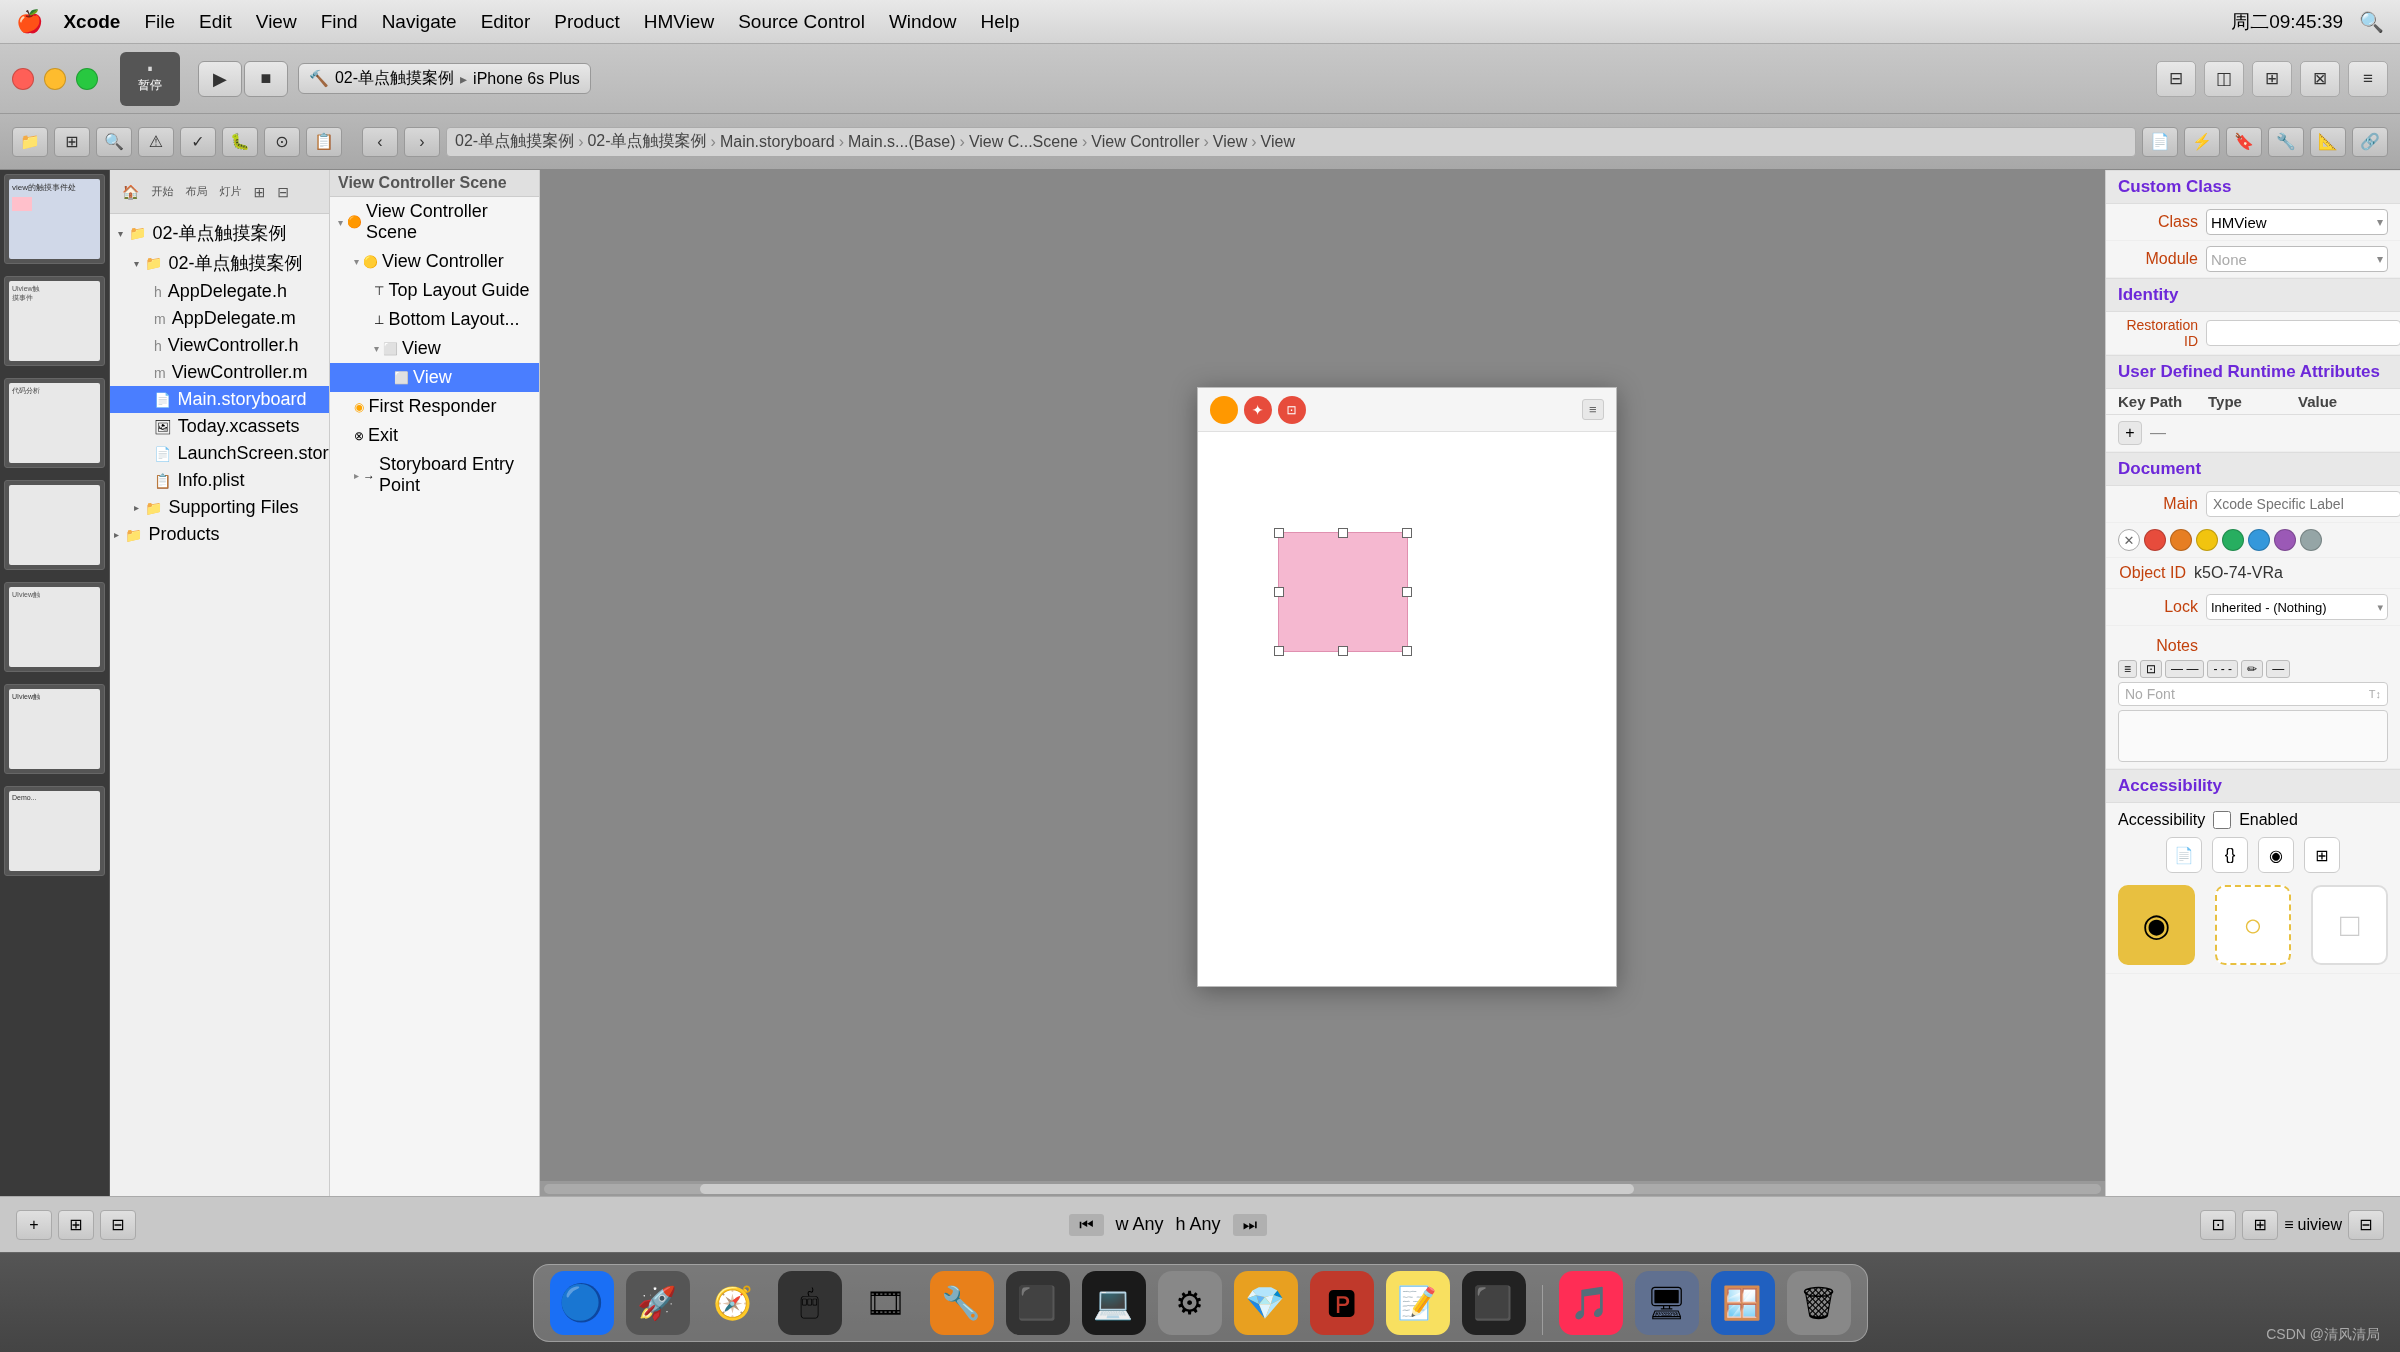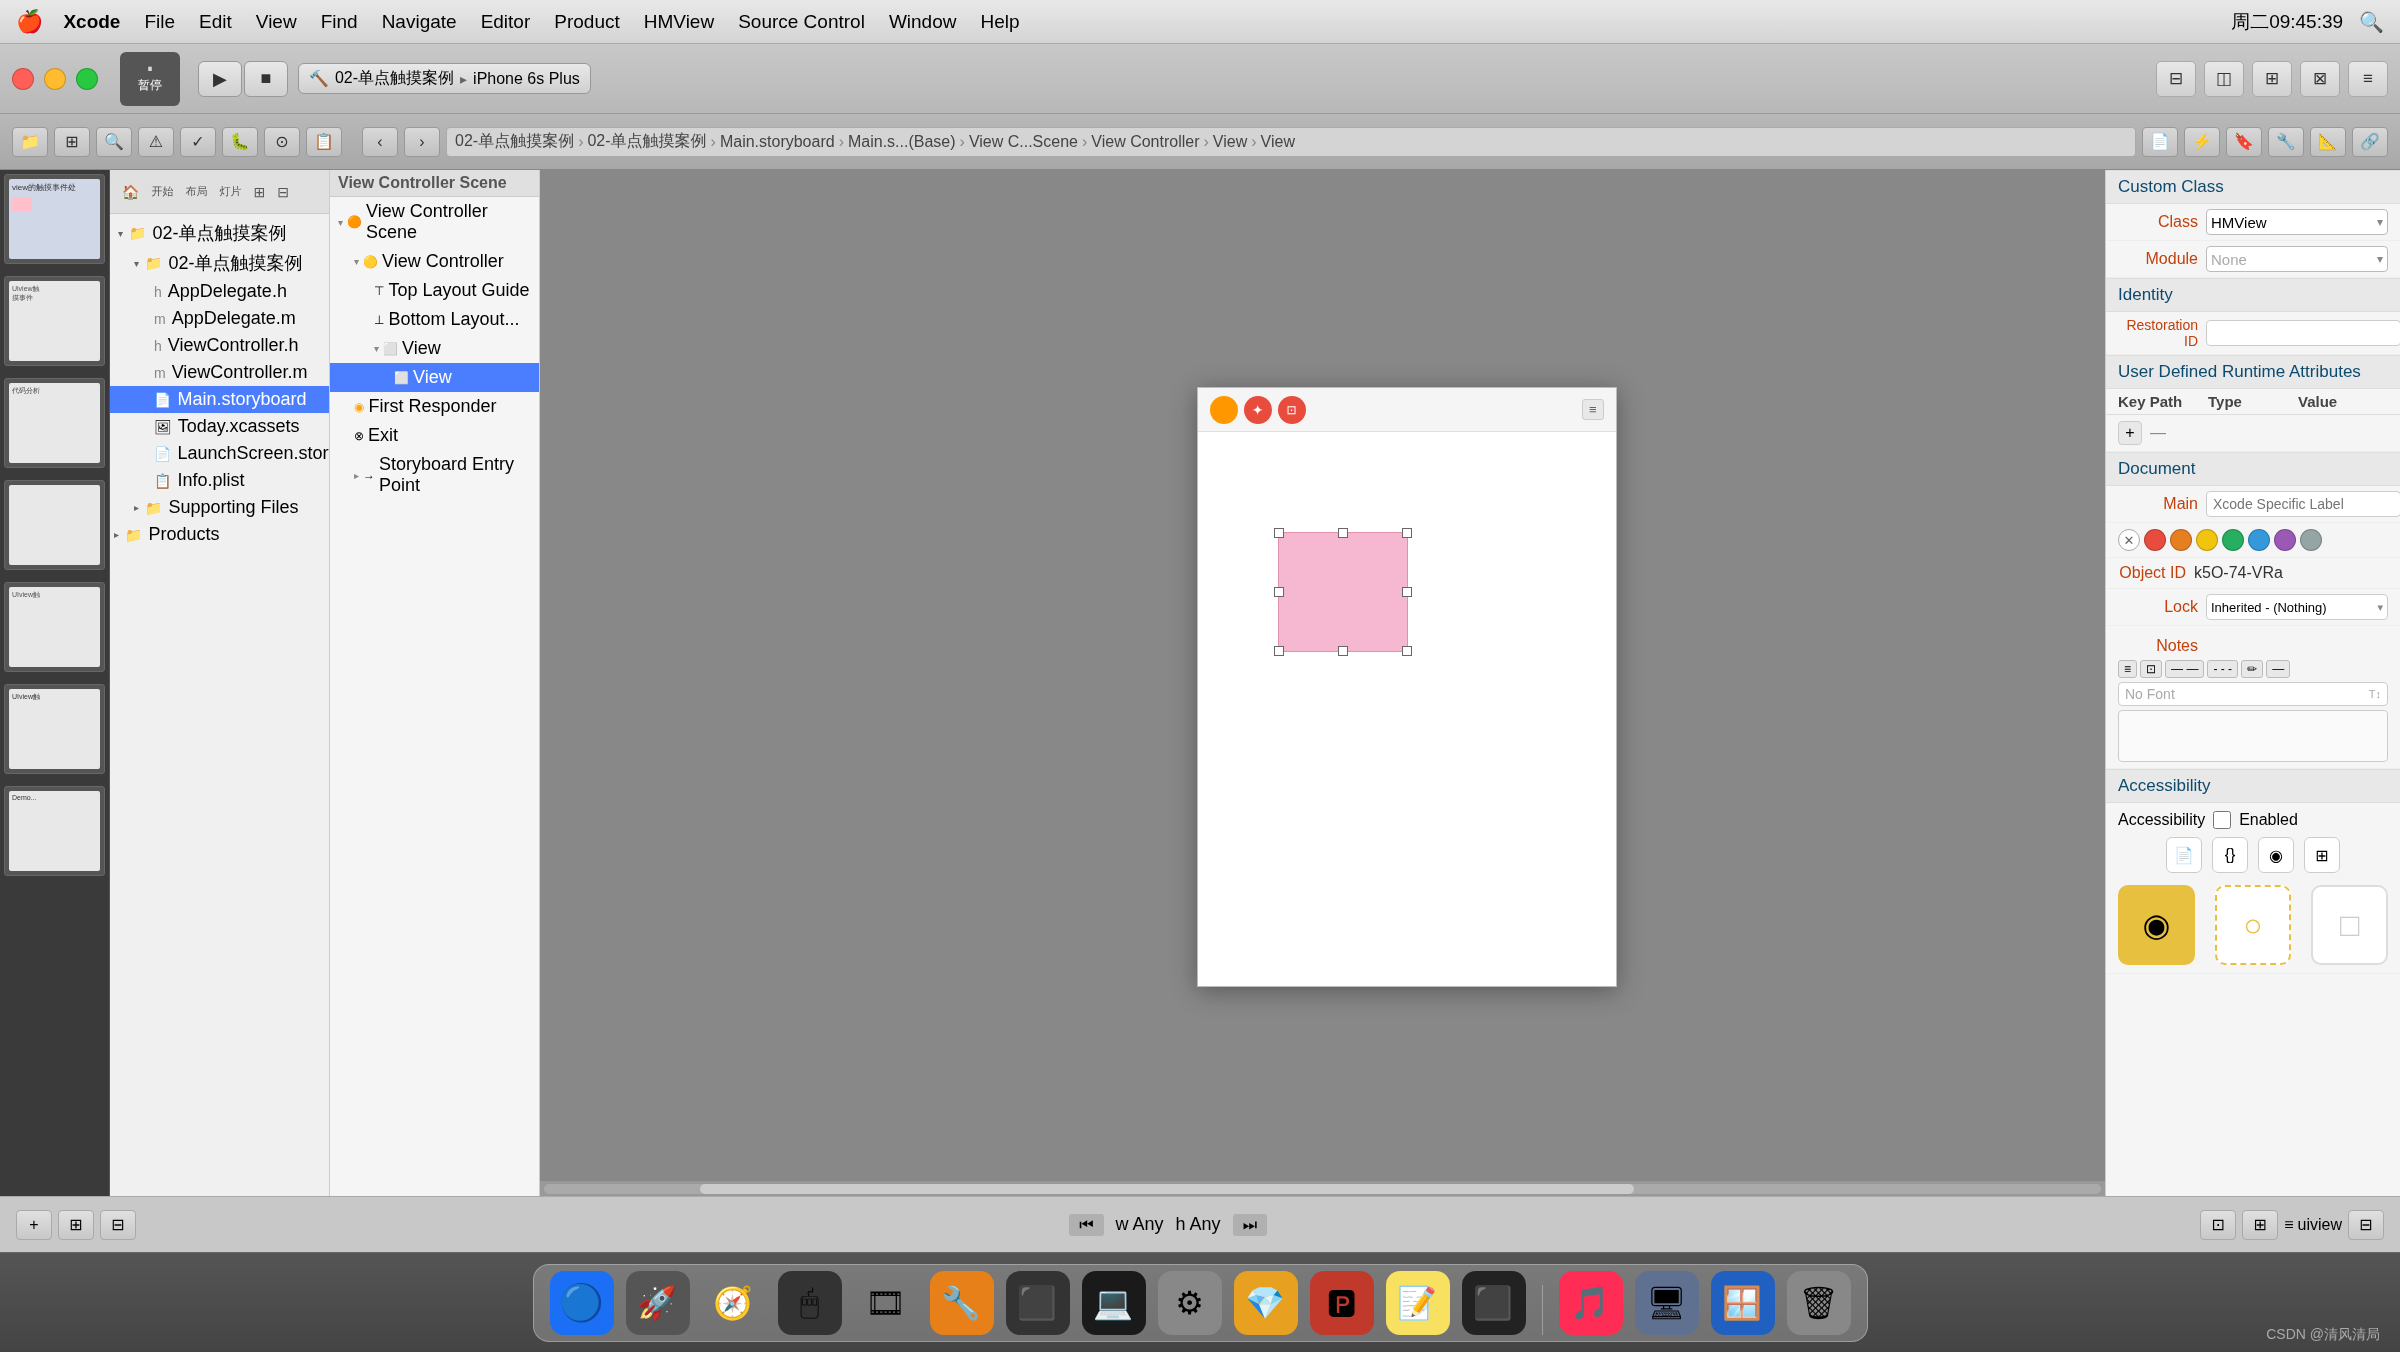--- a/index.html
+++ b/index.html
@@ -367,22 +367,22 @@
       border-left: 1px solid #ccc;
       flex-shrink: 0;
       display: flex;
       flex-direction: column;
     }
     
     .section-header {
       background: #e8e8e8;
       padding: 6px 12px;
       font-size: 17px;
-      font-weight: 400;
-      color: #0c4a6e;
+      font-weight: 700;
+      color: #6d28d9;
       border-bottom: 1px solid #ddd;
       border-top: 1px solid #ddd;
     }
     
     .form-row {
       display: flex;
       align-items: center;
       padding: 5px 12px;
       gap: 8px;
       border-bottom: 1px solid #eee;

